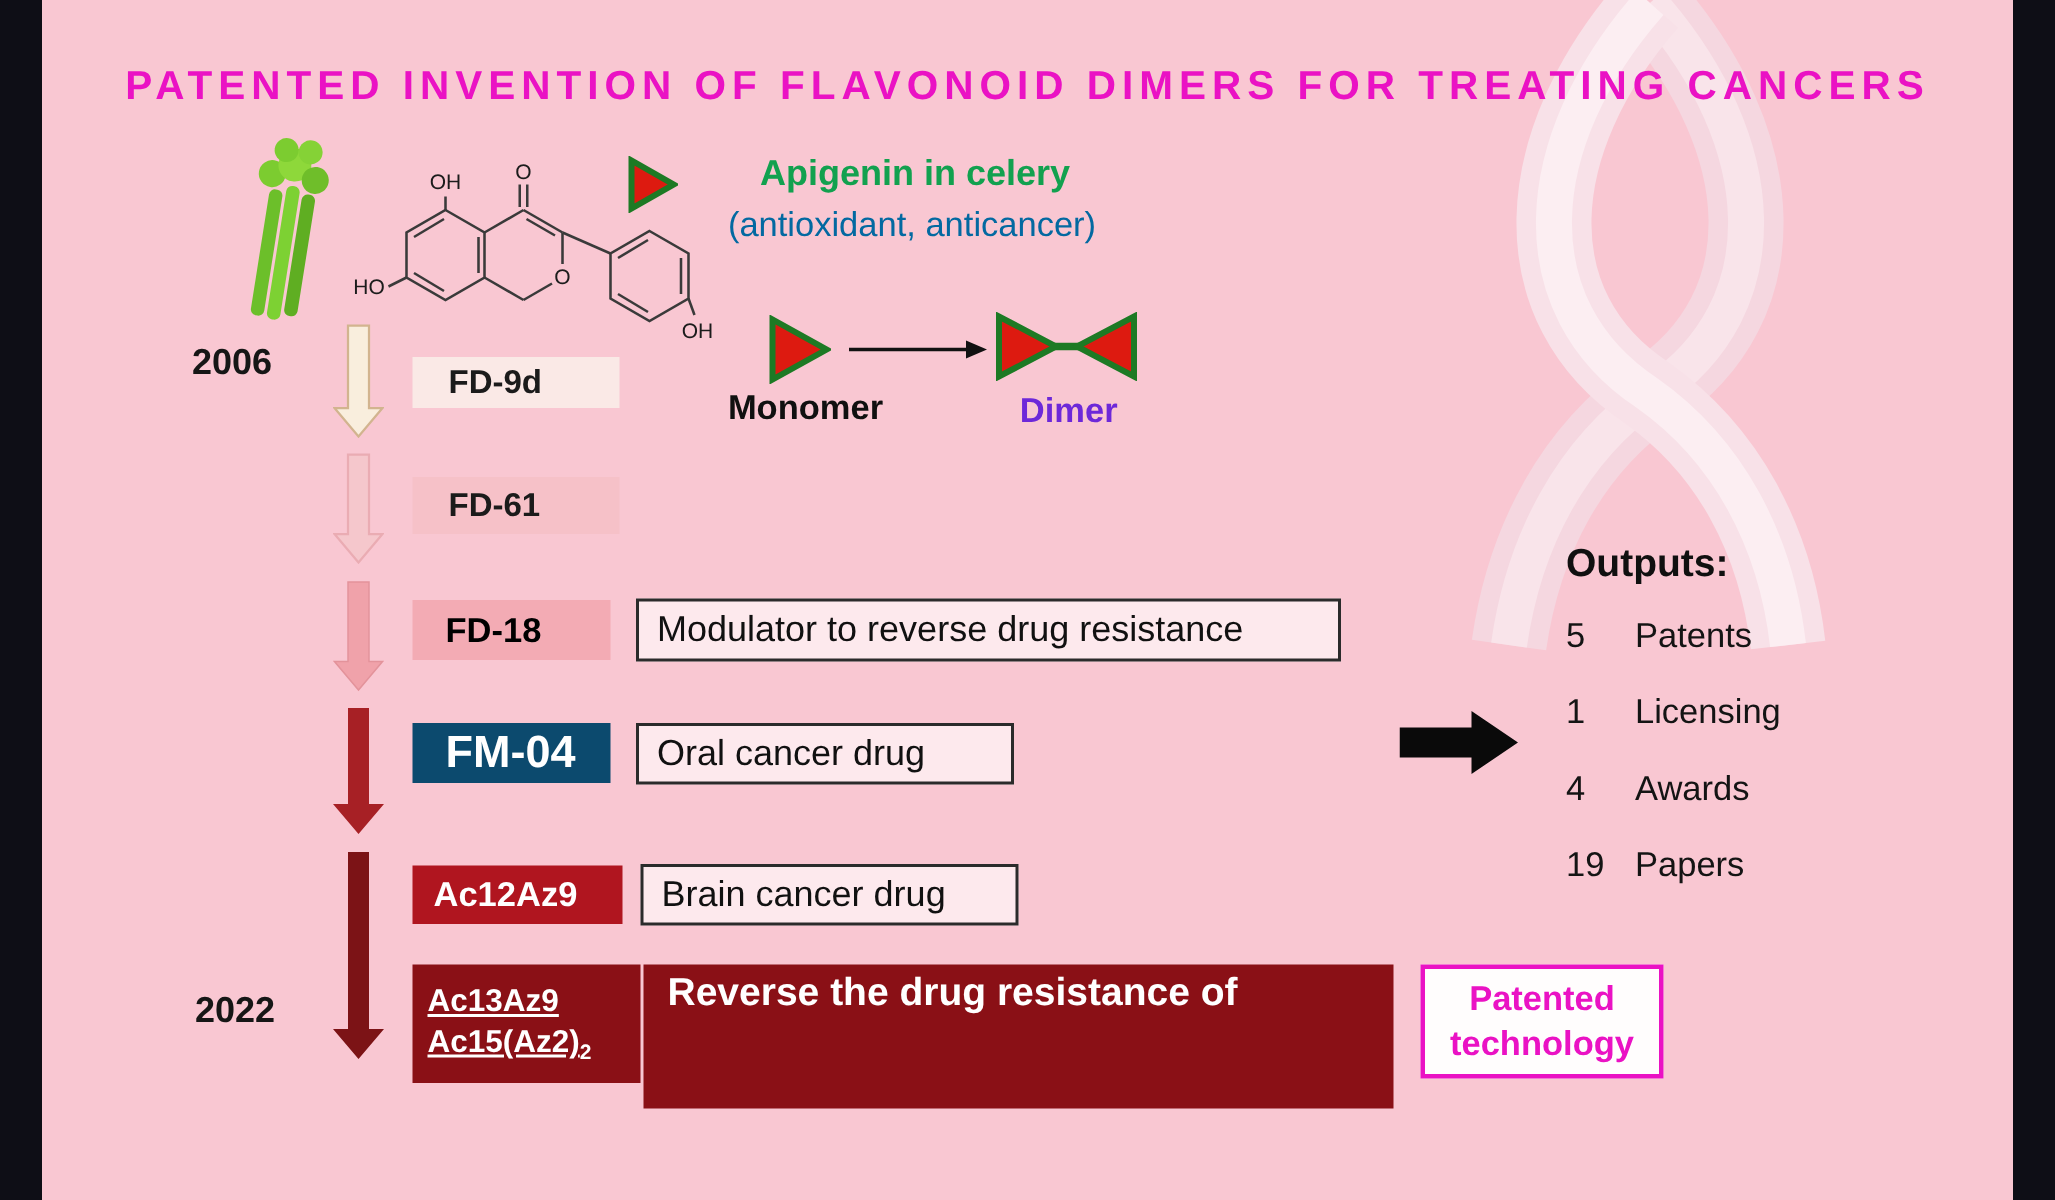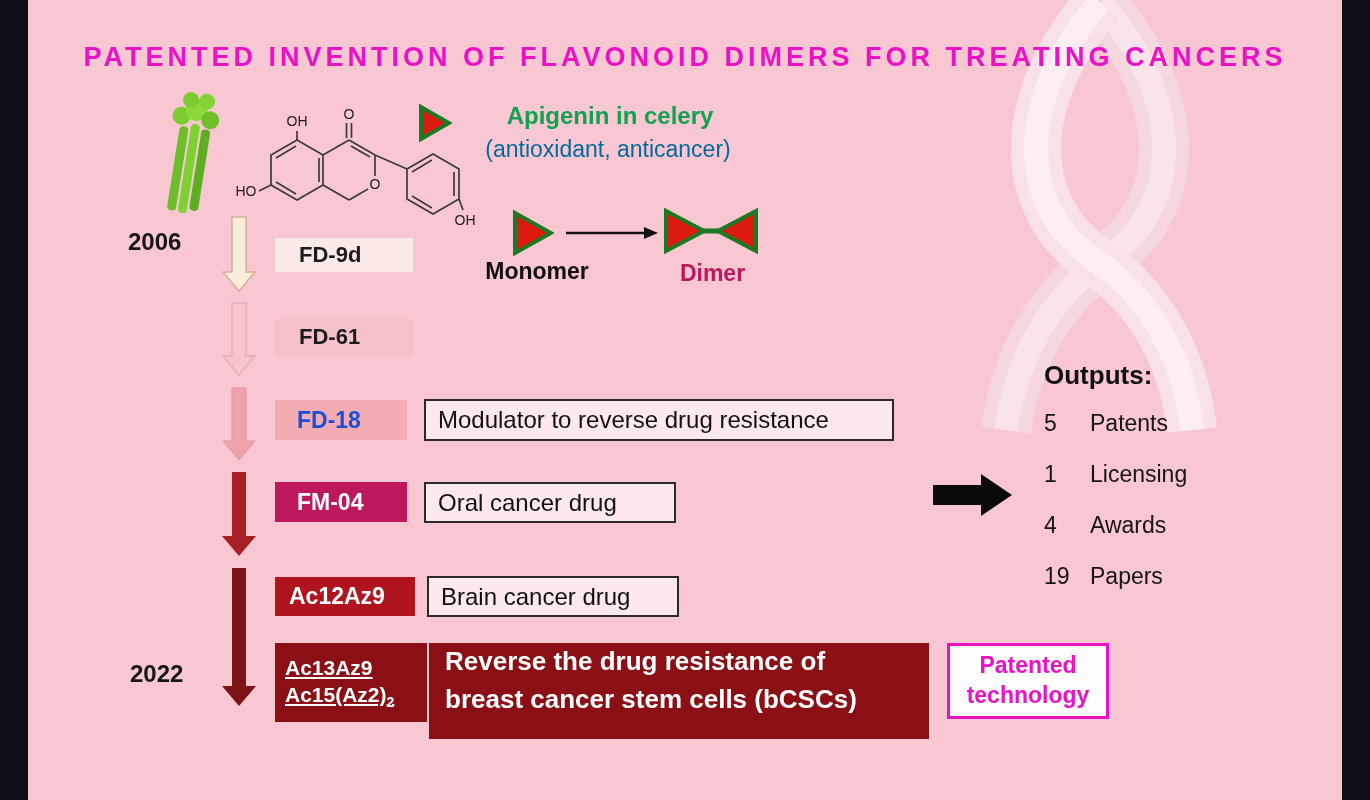--- a/index.html
+++ b/index.html
@@ -27,43 +27,43 @@
     color:#12a14f;font-size:24px;font-weight:700;}
   .apigenin-line2{position:absolute;left:448px;top:136px;width:320px;text-align:center;
     color:#0369a1;font-size:23px;font-weight:400;}
 
   .tri-monomer{position:absolute;left:512px;top:210px;}
   .mono-dimer-arrow{position:absolute;left:566px;top:225px;}
   .dimer-group{position:absolute;left:663px;top:208px;}
   .monomer-label{position:absolute;left:482px;top:258px;width:110px;text-align:center;
     font-size:23px;font-weight:600;color:#101010;}
   .dimer-label{position:absolute;left:665px;top:260px;width:95px;text-align:center;
-    font-size:23px;font-weight:600;color:#be185d;}
+    font-size:23px;font-weight:600;color:#6d28d9;}
 
   .year{position:absolute;font-size:24px;font-weight:600;color:#161616;}
   .year-start{left:128px;top:228px;}
   .year-end{left:130px;top:660px;}
 
   .t-arrow{position:absolute;left:222px;}
   .t-arrow.a1{top:216px;}
   .t-arrow.a2{top:302px;}
   .t-arrow.a3{top:387px;}
   .t-arrow.a4{top:472px;}
   .t-arrow.a5{top:568px;}
 
   .cmp{position:absolute;left:275px;display:flex;align-items:center;
     font-weight:700;box-sizing:border-box;}
   .cmp-1{top:238px;width:138px;height:34px;background:#fae9e6;color:#1b1b1b;
     font-size:22px;padding-left:24px;}
   .cmp-2{top:318px;width:138px;height:38px;background:#f6c1c8;color:#1b1b1b;
     font-size:22px;padding-left:24px;}
-  .cmp-3{top:400px;width:132px;height:40px;background:#f3abb4;color:#1d4ed8;
+  .cmp-3{top:400px;width:132px;height:40px;background:#f3abb4;color:#000000;
     font-size:23px;padding-left:22px;}
-  .cmp-4{top:482px;width:132px;height:40px;background:#be185d;color:#ffffff;
-    font-size:23px;padding-left:22px;}
+  .cmp-4{top:482px;width:132px;height:40px;background:#0c4a6e;color:#ffffff;
+    font-size:30px;padding-left:22px;}
   .cmp-5{top:577px;width:140px;height:39px;background:#b0151f;color:#ffffff;
     font-size:23px;padding-left:14px;}
   .cmp-6{top:643px;width:152px;height:79px;background:#8a1016;color:#ffffff;
     font-size:21px;padding-left:10px;flex-direction:column;align-items:flex-start;
     justify-content:center;line-height:1.3;text-decoration:underline;}
   .cmp-6 sub{font-size:14px;}
 
   .desc-box{position:absolute;border:2px solid #2b2b2b;background:rgba(255,253,253,0.62);
     display:flex;align-items:center;padding-left:12px;box-sizing:border-box;
     font-size:24px;font-weight:500;color:#111;}
@@ -203,21 +203,20 @@
   <div class="cmp cmp-6">
     <span>Ac13Az9</span>
     <span><span>Ac15(Az2)</span><sub>2</sub></span>
   </div>
 
   <div class="desc-box desc-2">Oral cancer drug</div>
   <div class="desc-box desc-1">Modulator to reverse drug resistance</div>
   <div class="desc-box desc-3">Brain cancer drug</div>
   <div class="desc-4">
     <span>Reverse the drug resistance of</span>
-    <span>breast cancer stem cells (bCSCs)</span>
   </div>
 
   <svg class="big-arrow" width="80" height="46" viewBox="0 0 80 46">
     <polygon points="0,13 48,13 48,2 79,23 48,44 48,33 0,33" fill="#0a0a0a"></polygon>
   </svg>
 
   <div class="outputs-heading">Outputs:</div>
   <div class="outputs-list">
     <div class="output-row">
       <span class="output-count">5</span>

